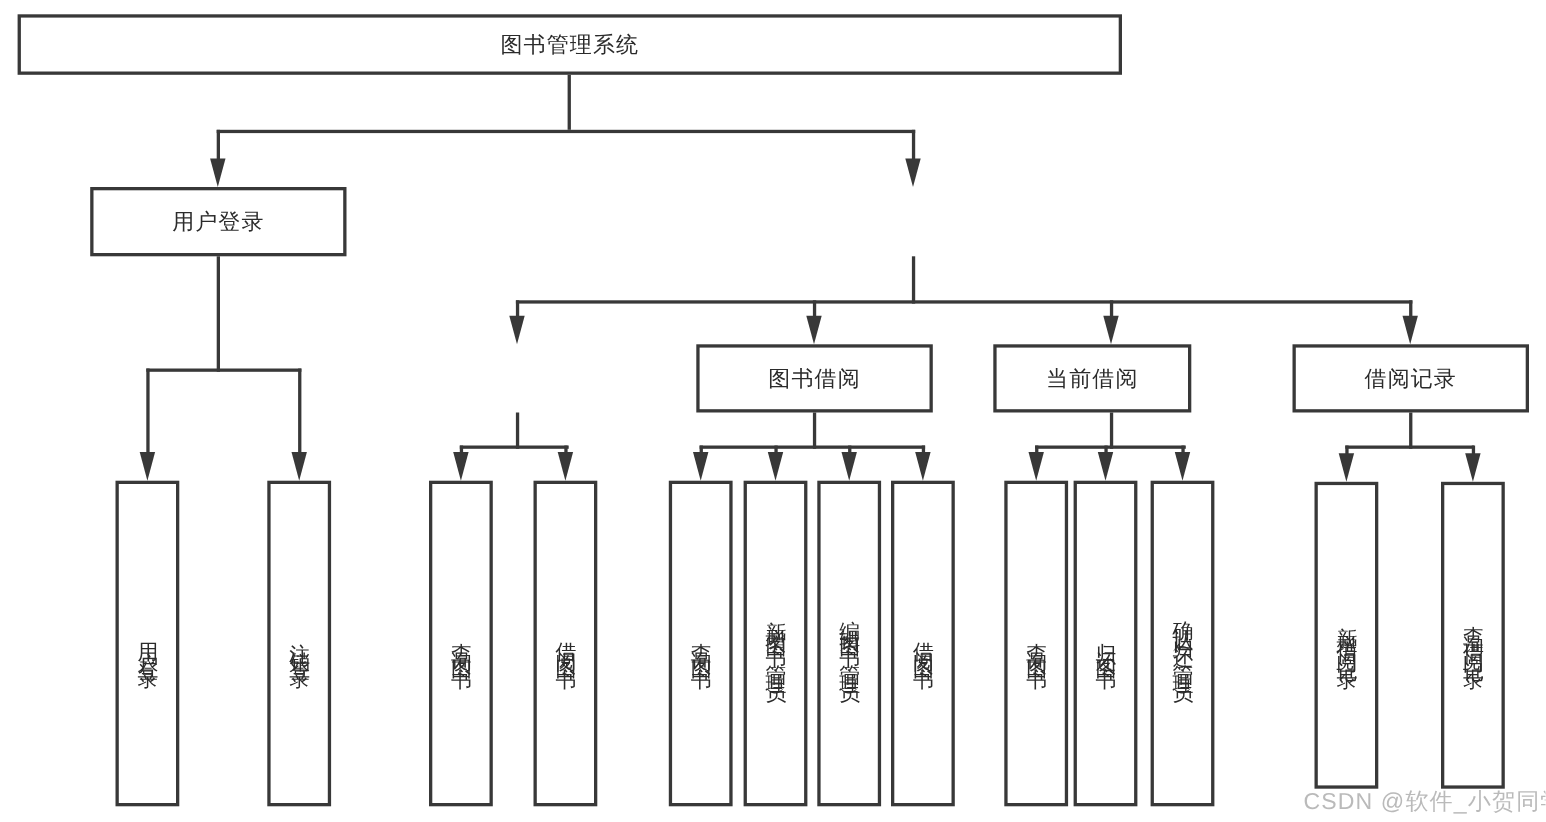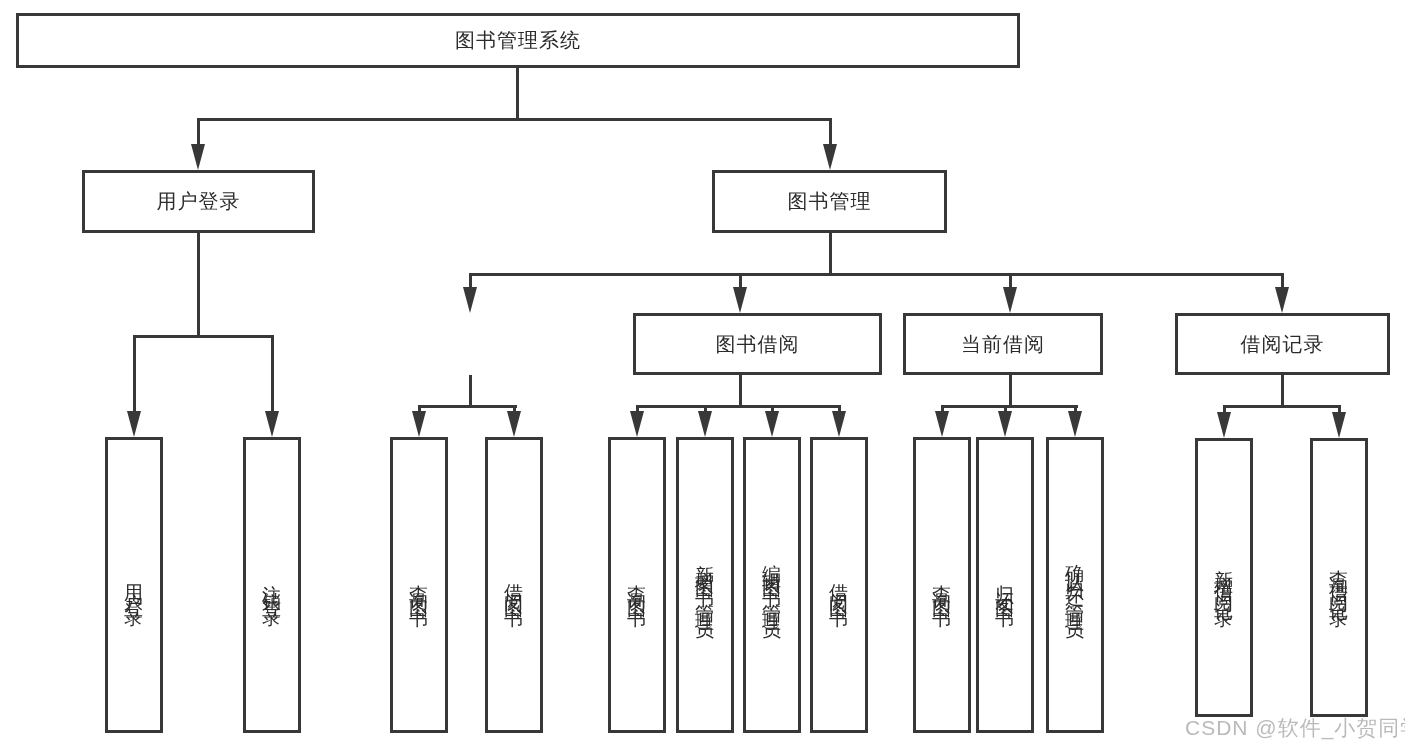--- a/index.html
+++ b/index.html
@@ -37,28 +37,25 @@
 
 <div class="canvas">
 
   <div class="box" style="left:16px;top:13px;width:1004px;height:55px;">
     <span class="lbl">图书管理系统</span>
   </div>
 
   <div class="box" style="left:82px;top:170px;width:233px;height:63px;">
     <span class="lbl">用户登录</span>
   </div>
-  <div class="box" style="left:712px;top:170px;width:235px;height:63px;">
-    <span class="lbl">图书管理</span>
-  </div>
 
-  <div class="box" style="left:633px;top:313px;width:249px;height:62px;">
+  <div class="box" style="left:633px;top:313px;width:215px;height:62px;">
     <span class="lbl">图书借阅</span>
   </div>
-  <div class="box" style="left:903px;top:313px;width:200px;height:62px;">
+  <div class="box" style="left:903px;top:313px;width:180px;height:62px;">
     <span class="lbl">当前借阅</span>
   </div>
   <div class="box" style="left:1175px;top:313px;width:215px;height:62px;">
     <span class="lbl">借阅记录</span>
   </div>
 
   <div class="box leaf" style="left:105px;top:437px;width:58px;height:296px;">
     <span class="lbl">用户登录</span>
   </div>
   <div class="box leaf" style="left:243px;top:437px;width:58px;height:296px;">

